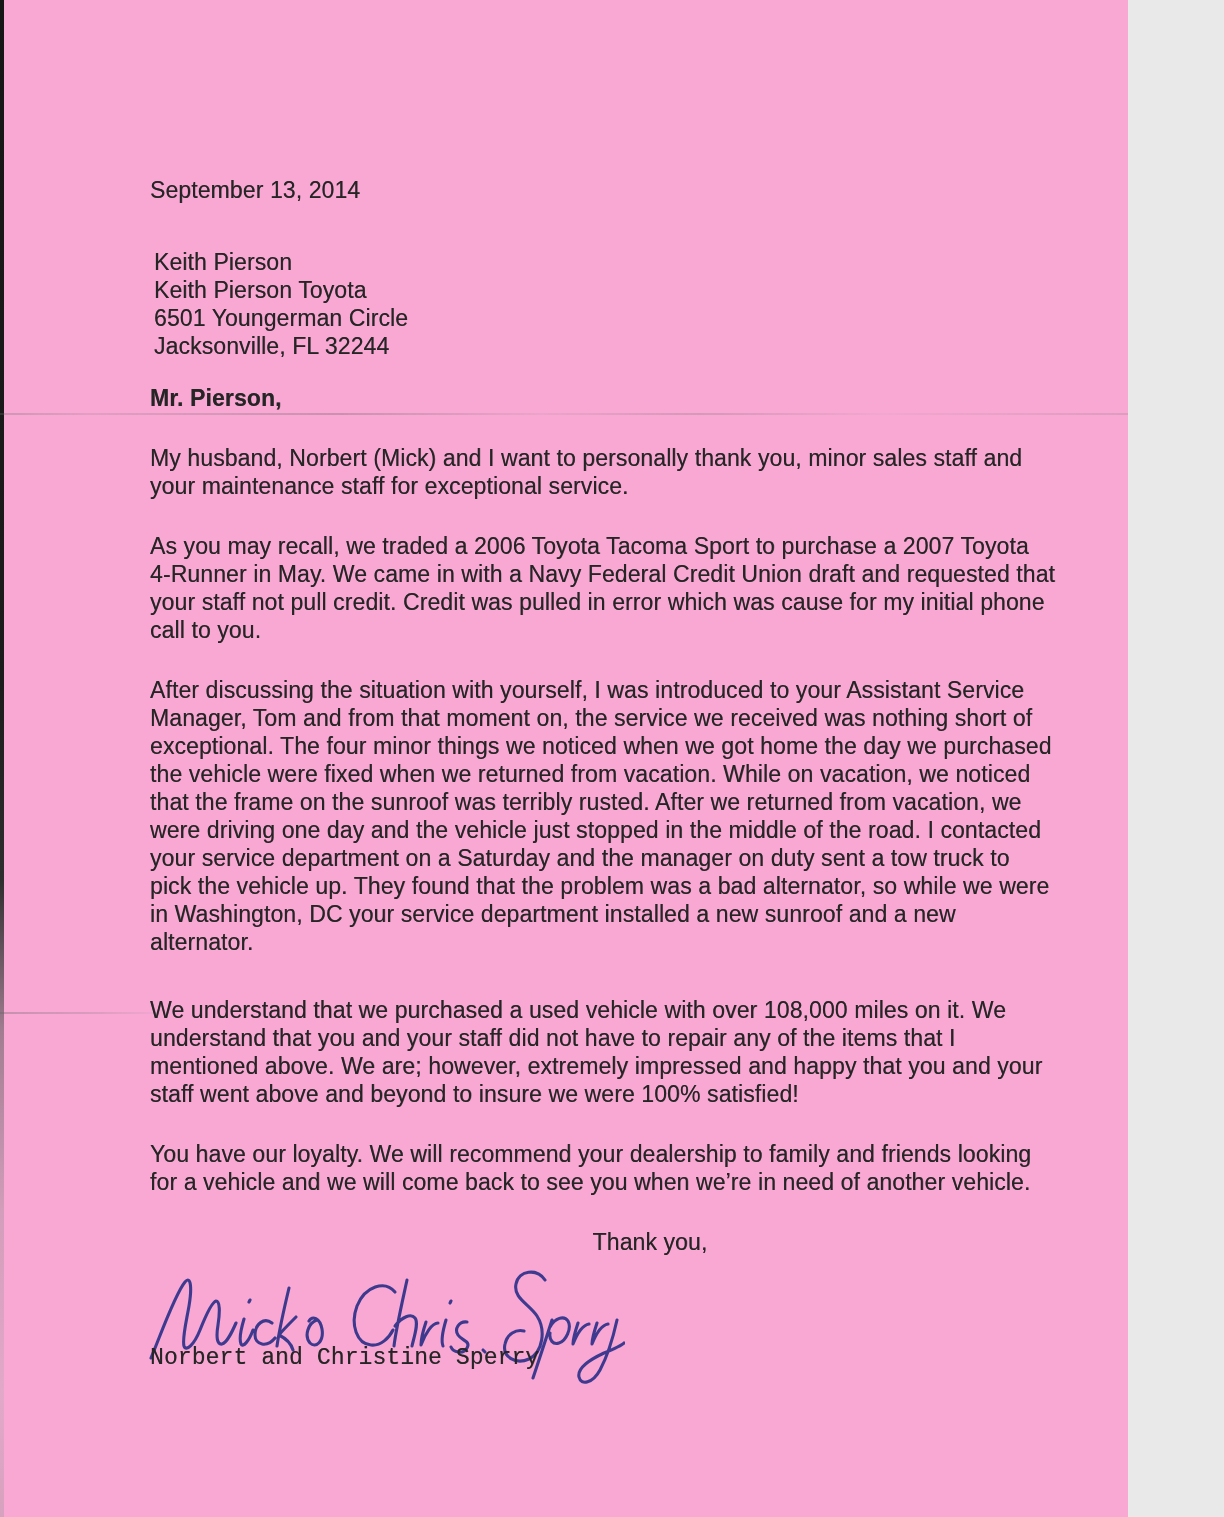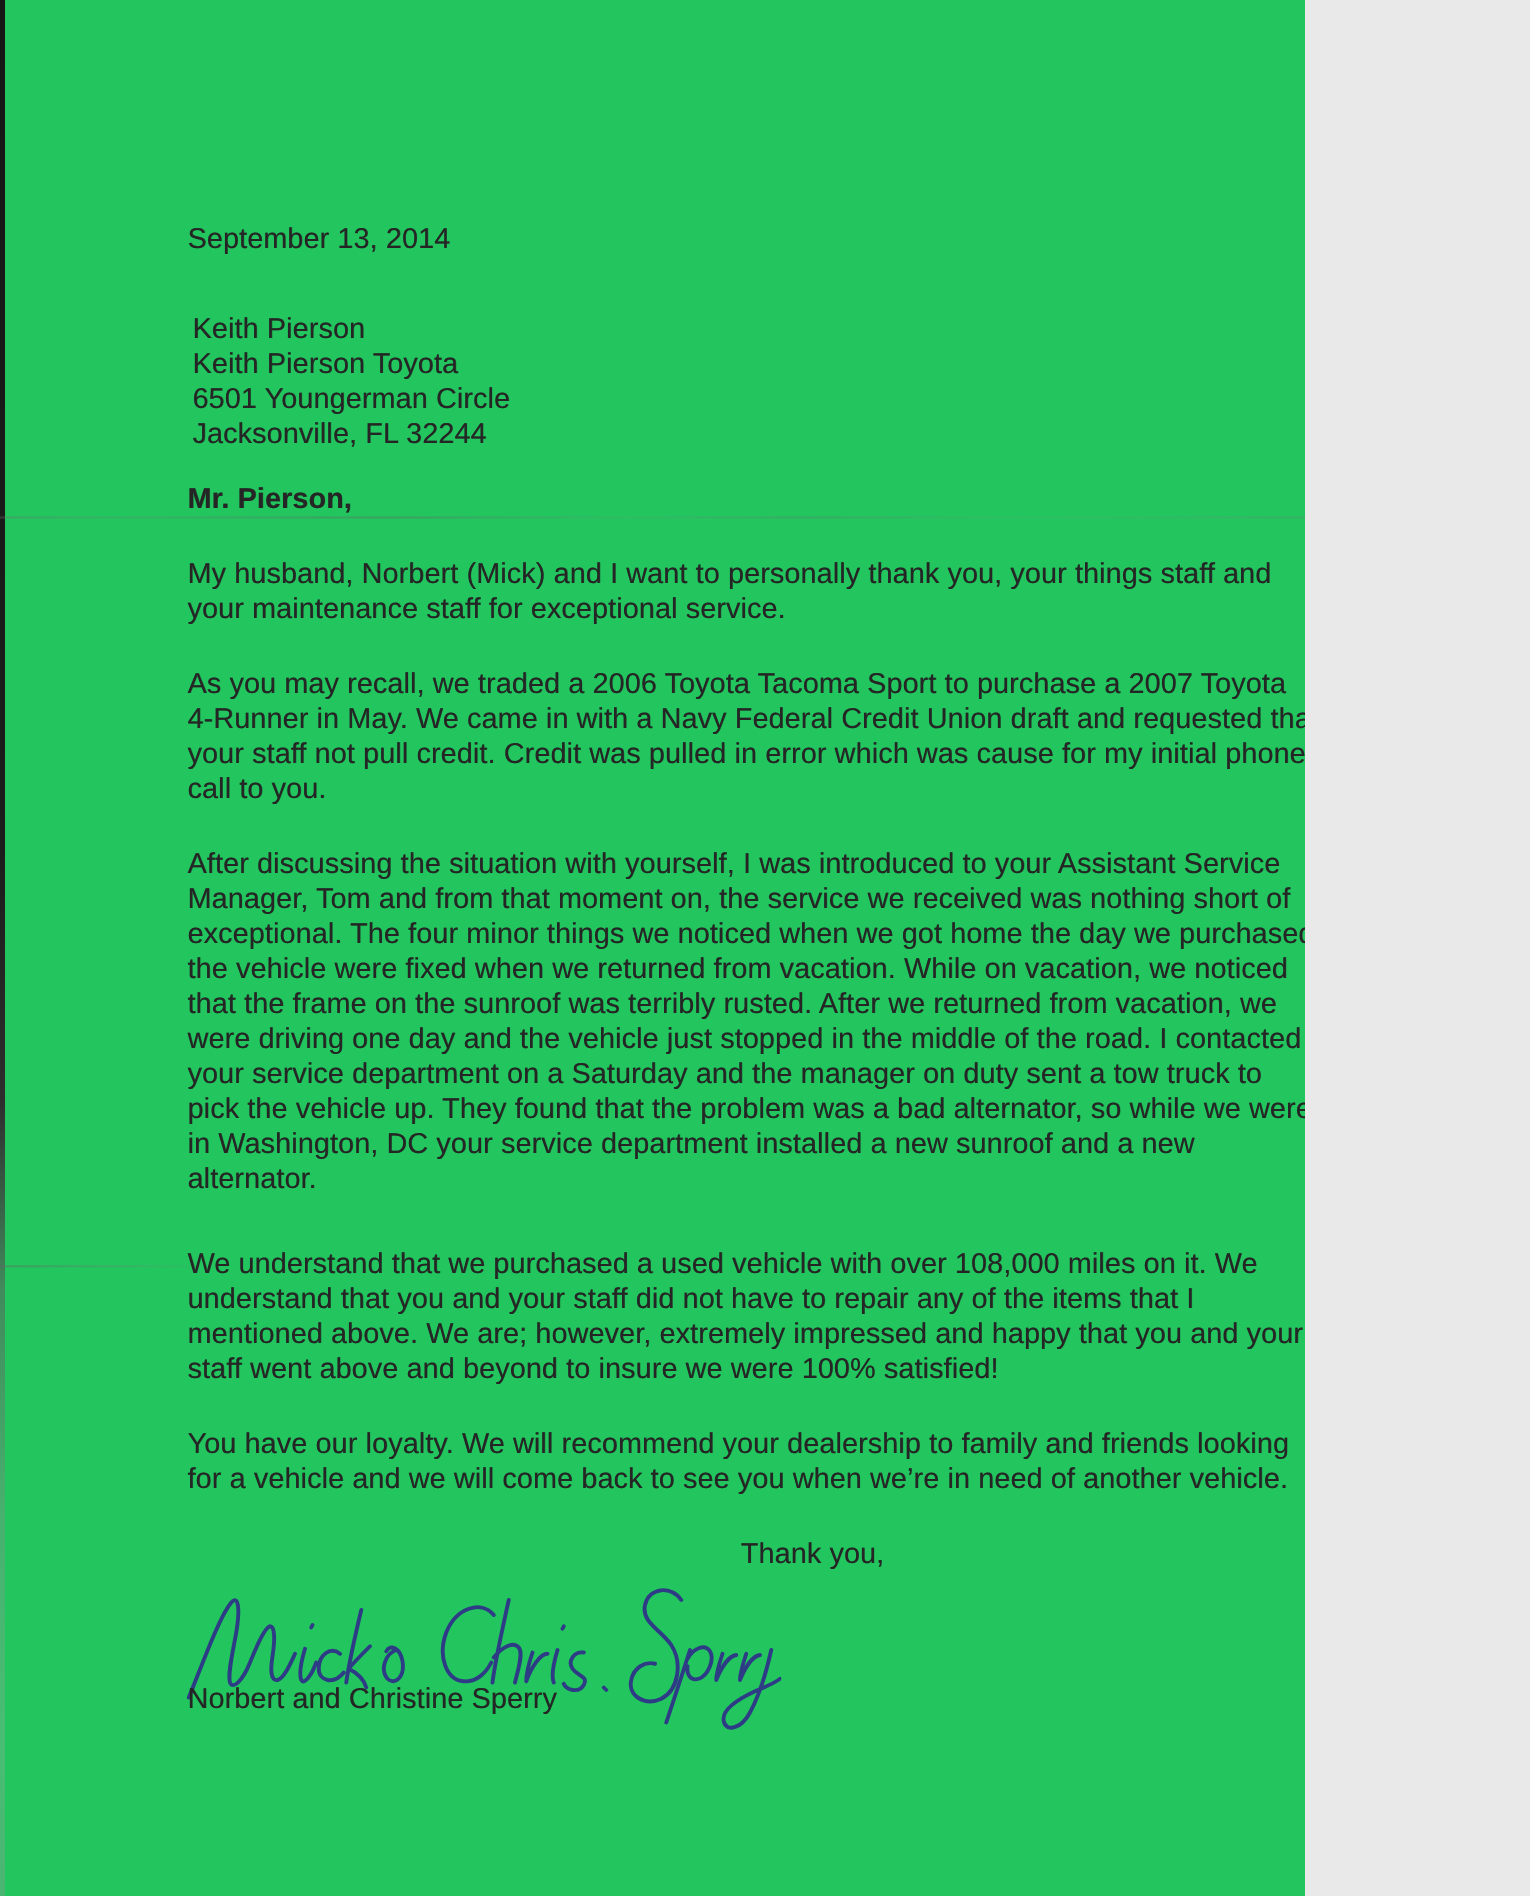--- a/index.html
+++ b/index.html
@@ -2,23 +2,23 @@
 <html><head>
 <meta charset="utf-8">
 <style>
   html, body {
     margin: 0;
     padding: 0;
     background: #e9e9e9;
   }
   .page {
     position: relative;
-    width: 1044px;
+    width: 1128px;
     height: 1517px;
-    background: #22c55e;
+    background: #f9a8d4;
     overflow: hidden;
     font-family: "Liberation Sans", sans-serif;
     color: #252525;
   }
   
   .scan-edge {
     position: absolute;
     left: 0; top: 0;
     width: 4px; height: 100%;
     background: linear-gradient(180deg,
@@ -60,20 +60,21 @@
   .content .block { white-space: pre-line; }
   .date       { margin: 0 0 44px 0; }
   .address    { margin: 0 0 24px 4px; }
   .salutation { margin: 0 0 32px 0; font-weight: bold; }
   .para       { margin: 0 0 32px 0; white-space: pre-line; }
   .para-3     { margin-bottom: 40px; }
   .closing    { margin: 0 0 0 0; text-align: center; }
   .signature-block {
     position: relative;
     height: 132px;
+    font-family: Liberation Mono, monospace;
   }
   .signature-svg {
     position: absolute;
     left: -5px;
     top: 4px;
     width: 480px;
     height: 135px;
   }
   .typed-name {
     position: absolute;
@@ -95,21 +96,21 @@
 
     <div class="block date">September 13, 2014</div>
 
     <div class="block address">Keith Pierson
 Keith Pierson Toyota
 6501 Youngerman Circle
 Jacksonville, FL 32244</div>
 
     <div class="block salutation">Mr. Pierson,</div>
 
-    <p class="para">My husband, Norbert (Mick) and I want to personally thank you, your things staff and
+    <p class="para">My husband, Norbert (Mick) and I want to personally thank you, minor sales staff and
 your maintenance staff for exceptional service.</p>
     <p class="para">As you may recall, we traded a 2006 Toyota Tacoma Sport to purchase a 2007 Toyota
 4-Runner in May. We came in with a Navy Federal Credit Union draft and requested that
 your staff not pull credit. Credit was pulled in error which was cause for my initial phone
 call to you.</p>
     <p class="para para-3">After discussing the situation with yourself, I was introduced to your Assistant Service
 Manager, Tom and from that moment on, the service we received was nothing short of
 exceptional. The four minor things we noticed when we got home the day we purchased
 the vehicle were fixed when we returned from vacation. While on vacation, we noticed
 that the frame on the sunroof was terribly rusted. After we returned from vacation, we

